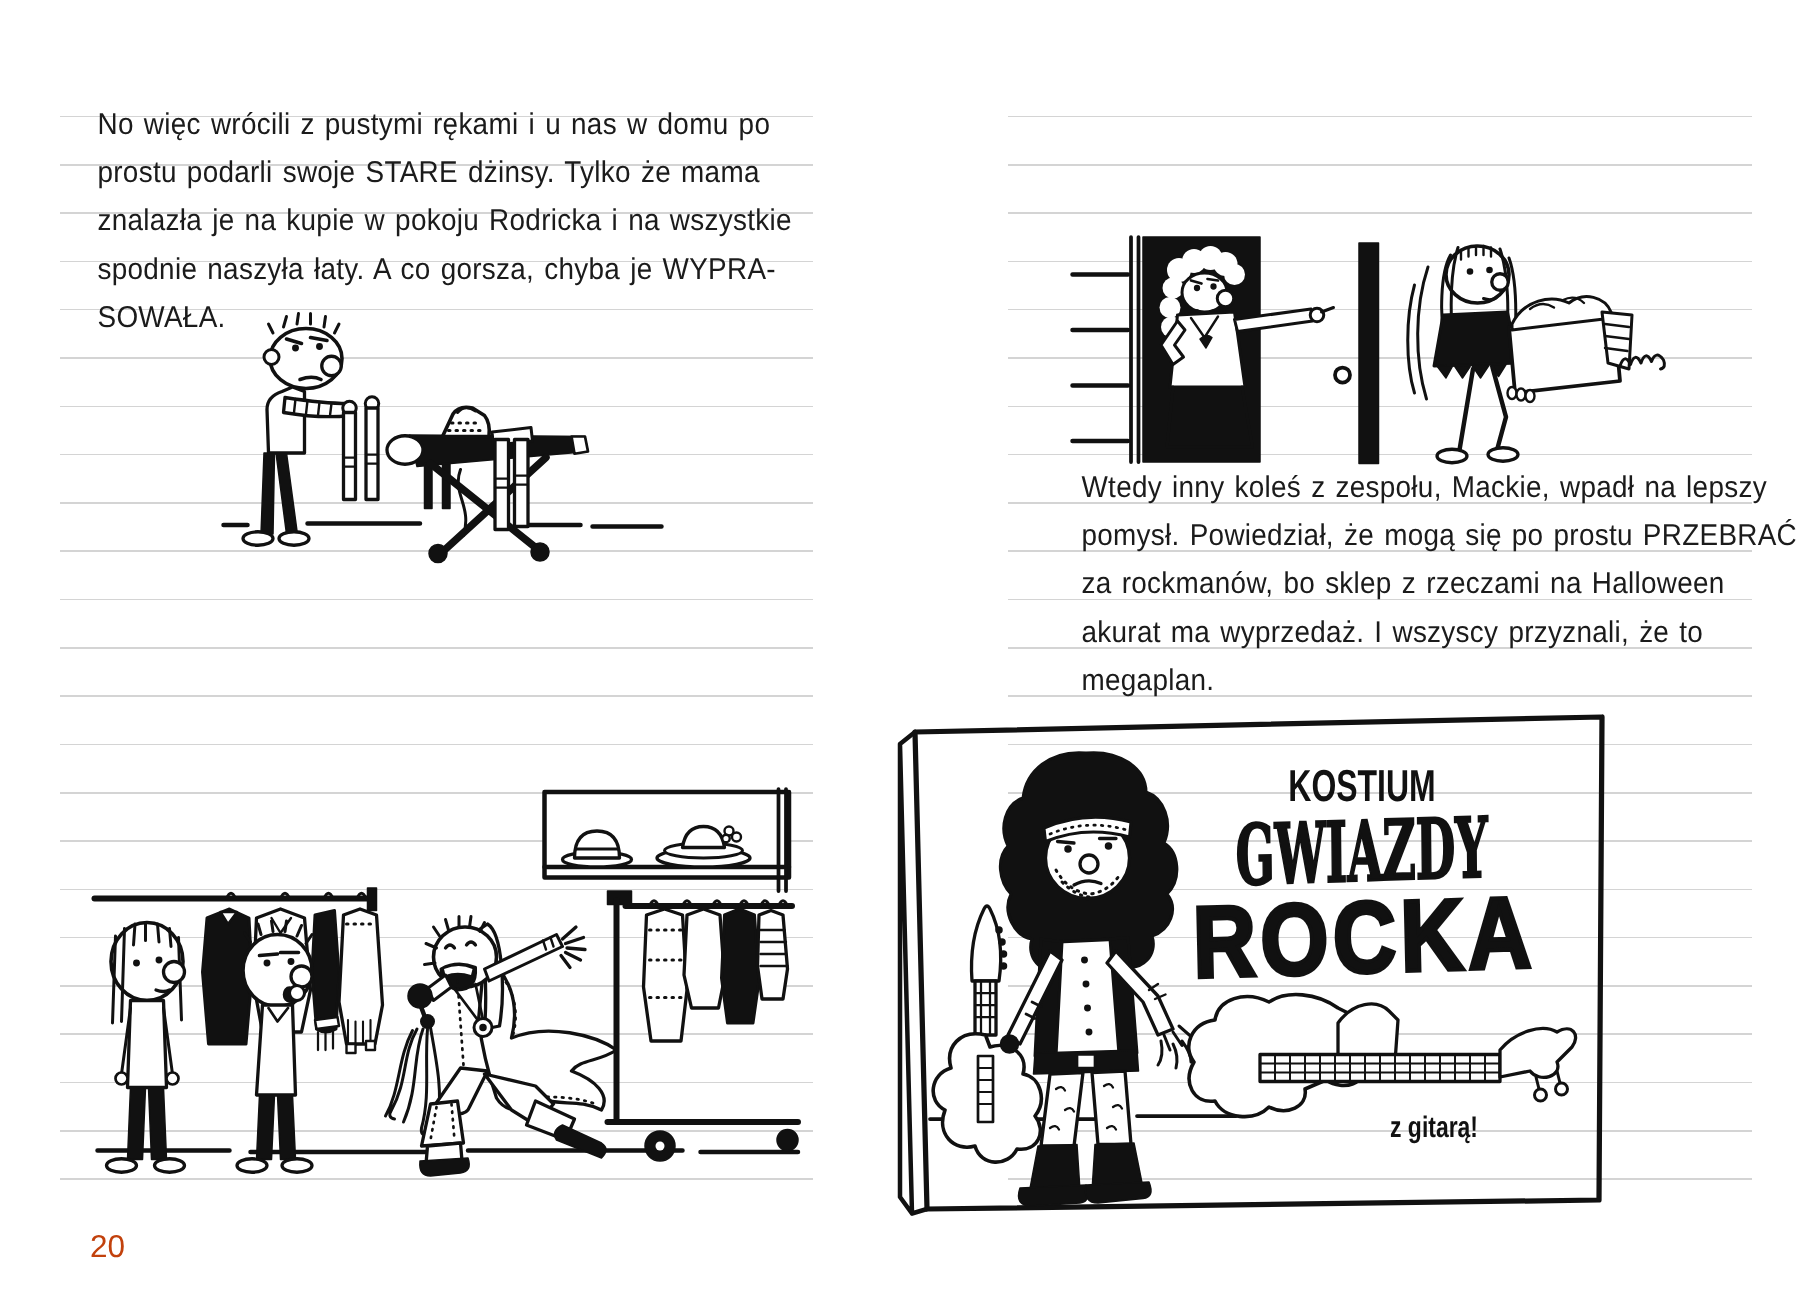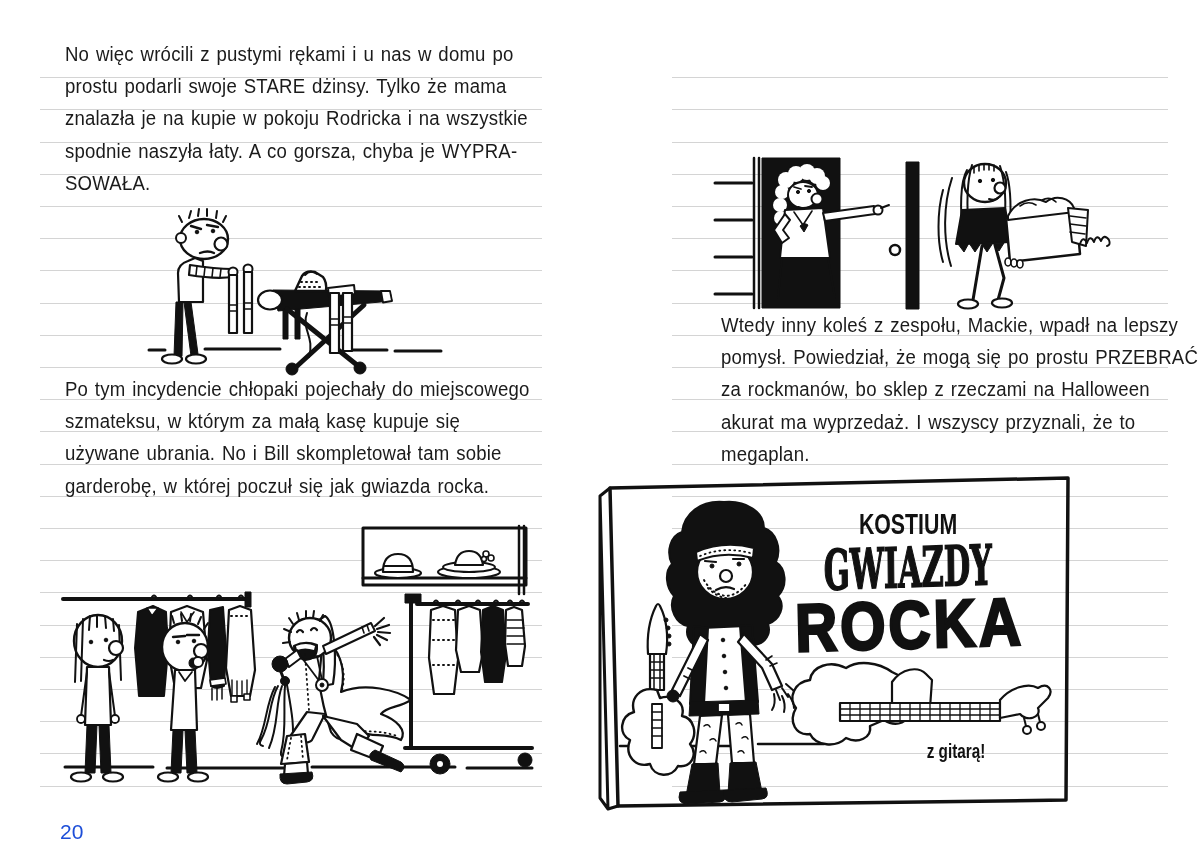--- a/index.html
+++ b/index.html
@@ -6,40 +6,40 @@
   body{width:1200px;height:866px;background:#ffffff;position:relative;overflow:hidden;
        font-family:"Liberation Sans",sans-serif;color:#1f1f1f;}
   .page{position:absolute;top:0;height:866px;}
   .rules{position:absolute;top:46px;height:741px;
     background:repeating-linear-gradient(to bottom,transparent 0,transparent 31.2px,#d4d4d4 31.2px,#d4d4d4 32.2px);}
   .rules.l{left:40px;width:502px;}
   .rules.r{left:672px;width:496px;}
   .para{position:absolute;}
   .tline{height:32.2px;line-height:32.2px;font-size:20px;letter-spacing:.2px;word-spacing:1.5px;
          white-space:nowrap;transform:scaleX(.93);transform-origin:0 50%;color:#1b1b1b;}
-  .pagenum{position:absolute;top:820px;font-size:21px;color:#1d4ed8;}
+  .pagenum{position:absolute;top:820px;font-size:21px;color:#c2410c;}
   .pagenum.l{left:60px;}
   svg{position:absolute;overflow:visible;}
   .ln{stroke:#111;fill:none;stroke-linecap:round;stroke-linejoin:round;}
   .w{fill:#fff;stroke:#111;stroke-linejoin:round;}
   .b{fill:#111;stroke:#111;stroke-linejoin:round;}
   .dot{stroke:#111;stroke-dasharray:1 4;fill:none;stroke-linecap:round;}
   text{fill:#111;}
   .pk{font-family:"Liberation Sans",sans-serif;font-weight:bold;font-size:26px;}
   .pg{font-family:"DejaVu Serif",serif;font-weight:bold;font-size:46px;stroke:#111;stroke-width:1.4px;}
   .pr{font-family:"Liberation Sans",sans-serif;font-weight:bold;font-size:57px;stroke:#111;stroke-width:2.4px;letter-spacing:3px;}
   .pc{font-family:"Liberation Sans",sans-serif;font-weight:bold;font-size:18px;}
 </style>
 </head>
 <body>
 
 <div class="page" style="left:0;width:600px;">
   <div class="rules l"></div>
 
-  <div class="para" style="left:65px;top:38px;">
+  <div class="para" style="left:65px;top:67px;">
     <div class="tline">No więc wrócili z pustymi rękami i u nas w domu po</div>
     <div class="tline">prostu podarli swoje STARE dżinsy. Tylko że mama</div>
     <div class="tline">znalazła je na kupie w pokoju Rodricka i na wszystkie</div>
     <div class="tline">spodnie naszyła łaty. A co gorsza, chyba je WYPRA-</div>
     <div class="tline">SOWAŁA.</div>
   </div>
 
   <svg style="left:145px;top:205px;" width="330" height="172" viewBox="0 0 330 172" aria-label="Boy frowning while holding patched jeans next to an ironing board with an iron">
     <g>
       <path class="ln" stroke-width="3" d="M4 145 H20 M60 144 H135 M205 145 H242 M250 146 H296"></path>
@@ -85,26 +85,20 @@
       <path class="dot" stroke-width="2" d="M154 82 h24 M156 77 h20"></path>
     </g>
     <g>
       <path class="w" stroke-width="2" d="M183 83 L209 80 L210 89 L184 92 Z"></path>
       <rect class="w" stroke-width="2.2" x="185" y="88" width="9" height="60"></rect>
       <rect class="w" stroke-width="2.2" x="198" y="88" width="9" height="58"></rect>
       <path class="ln" stroke-width="1.5" d="M185 114 h9 M185 120 h9 M198 112 h9 M198 118 h9"></path>
     </g>
   </svg>
 
-  <div class="para" style="left:65px;top:373px;">
-    <div class="tline">Po tym incydencie chłopaki pojechały do miejscowego</div>
-    <div class="tline">szmateksu, w którym za małą kasę kupuje się</div>
-    <div class="tline">używane ubrania. No i Bill skompletował tam sobie</div>
-    <div class="tline">garderobę, w której poczuł się jak gwiazda rocka.</div>
-  </div>
 
   <svg style="left:35px;top:520px;" width="515" height="290" viewBox="0 0 515 290" aria-label="Thrift store: two boys watching Bill sing into a mop like a rock star among clothing racks">
     <g>
       <path class="ln" stroke-width="3" d="M30 247 H118 M132 248 H262 M277 247 H420 M432 248 H497"></path>
     </g>
     <g>
       <rect class="w" stroke-width="3" x="328" y="8" width="163" height="57" fill="none"></rect>
       <path class="ln" stroke-width="3" d="M328 58 H491"></path>
       <ellipse class="w" stroke-width="2.2" cx="363" cy="53" rx="23" ry="5"></ellipse>
       <path class="w" stroke-width="2.2" d="M348 52 q0 -18 15 -18 q15 0 15 18 Z"></path>

